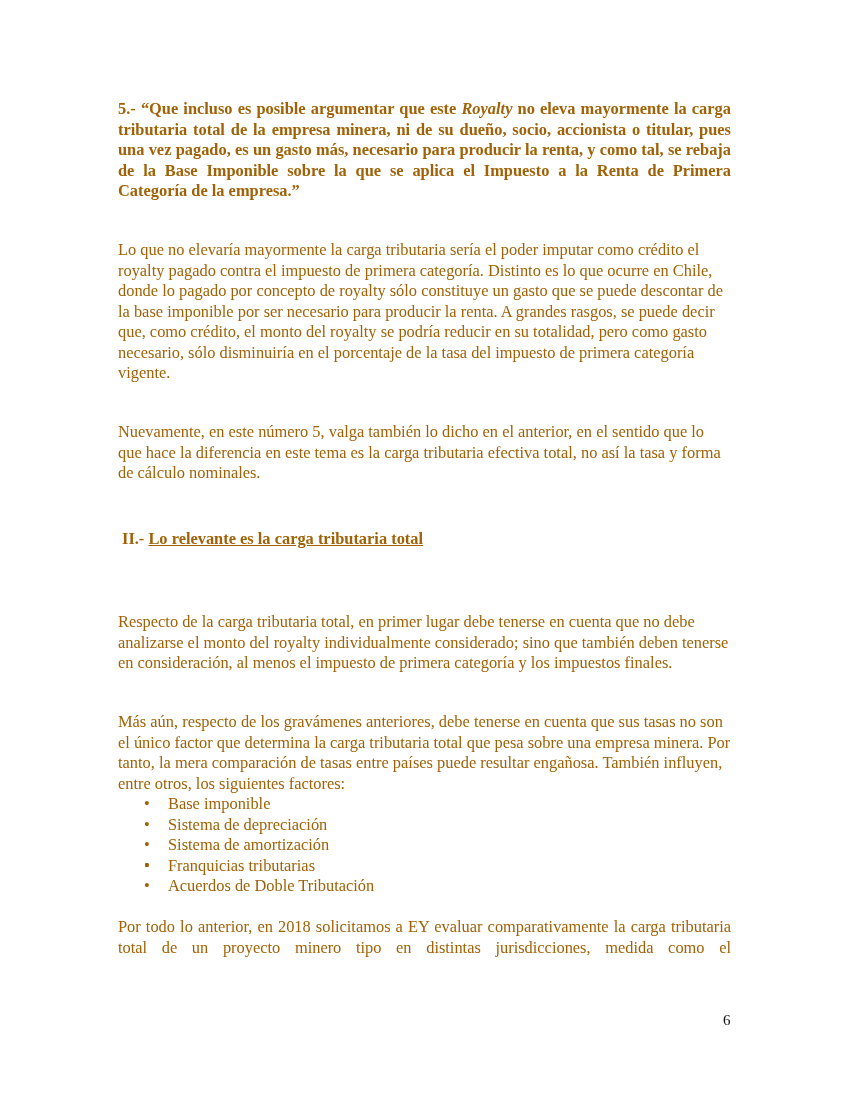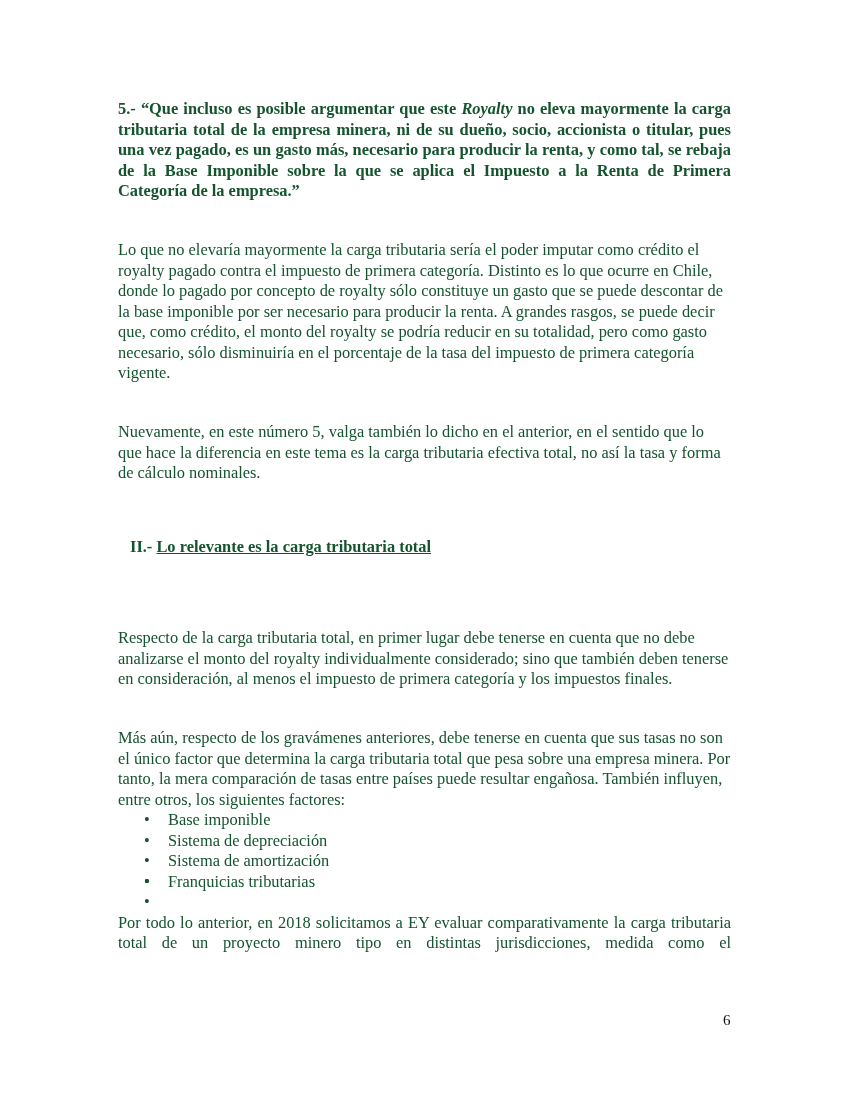--- a/index.html
+++ b/index.html
@@ -1,27 +1,27 @@
 <!DOCTYPE html>
 <html><head>
 <meta charset="utf-8">
 <style>
   html, body { margin: 0; padding: 0; background: #ffffff; }
   body { width: 850px; height: 1100px; position: relative; overflow: hidden; }
   .page {
     position: absolute; left: 118px; top: 99px; width: 613px;
     font-family: "Liberation Serif", "DejaVu Serif", serif;
-    font-size: 16.4px; line-height: 20.5px; color: #14532d;
+    font-size: 16.4px; line-height: 20.5px; color: #a16207;
   }
   p { margin: 0; text-align: justify; }
   p.last-left { text-align: left; margin-top: 18px; }
   .quote { font-weight: bold; }
   .gap { height: 20.5px; }
   .gap2 { height: 41px; }
-  .heading { font-weight: bold; margin: 12px; }
+  .heading { font-weight: bold; margin: 4px; }
   .heading .u { text-decoration: underline; }
   ul.factors { margin: 0; padding: 0; list-style: none; }
   ul.factors li { position: relative; padding-left: 50px; line-height: 20.5px; }
   ul.factors li .bullet { position: absolute; left: 26px; top: 0; }
   .page-number {
     position: absolute; left: 723px; top: 1012px;
     font-family: "Liberation Serif", "DejaVu Serif", serif; font-size: 15px; color: #111;
   }
 </style>
 </head>
@@ -54,21 +54,21 @@
 
   <p class="last-left">Más aún, respecto de los gravámenes anteriores, debe tenerse en cuenta que sus tasas no son el único factor que determina la carga tributaria total que pesa sobre una empresa minera.  Por tanto, la mera comparación de tasas entre países puede resultar engañosa.  También influyen, entre otros, los siguientes factores:</p>
 
   <ul class="factors">
     <li><span class="bullet">•</span><span>Base imponible</span></li>
     <li><span class="bullet">•</span><span>Sistema de depreciación</span></li>
     <li><span class="bullet">•</span><span>Sistema de amortización</span></li>
     <li><span class="bullet">•</span></li>
     <li><span class="bullet">•</span></li>
     <li><span class="bullet">•</span><span>Franquicias tributarias</span></li>
-    <li><span class="bullet">•</span></li>
+    <li><span class="bullet">•</span><span>Acuerdos de Doble Tributación</span></li>
   </ul>
 
   <div class="gap"></div>
 
   <p style="text-align-last: justify;">Por todo lo anterior, en 2018 solicitamos a EY evaluar comparativamente la carga tributaria total de un proyecto minero tipo en distintas jurisdicciones, medida como el</p>
 
 </div>
 
 <div class="page-number">6</div>
 

